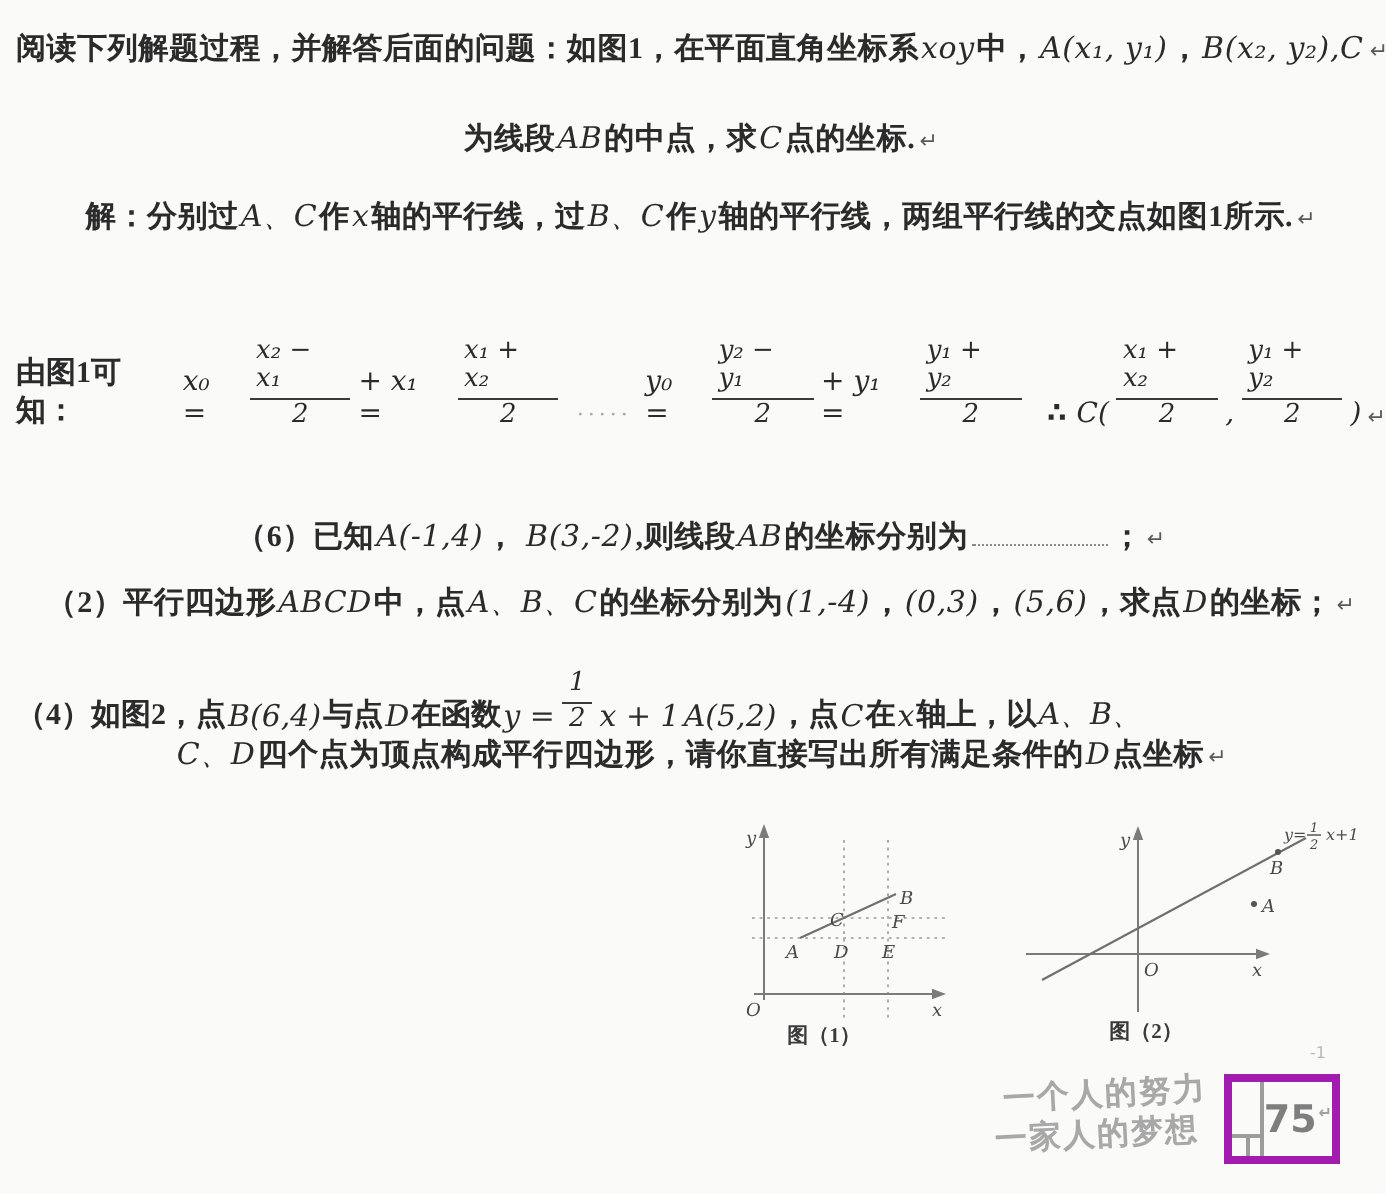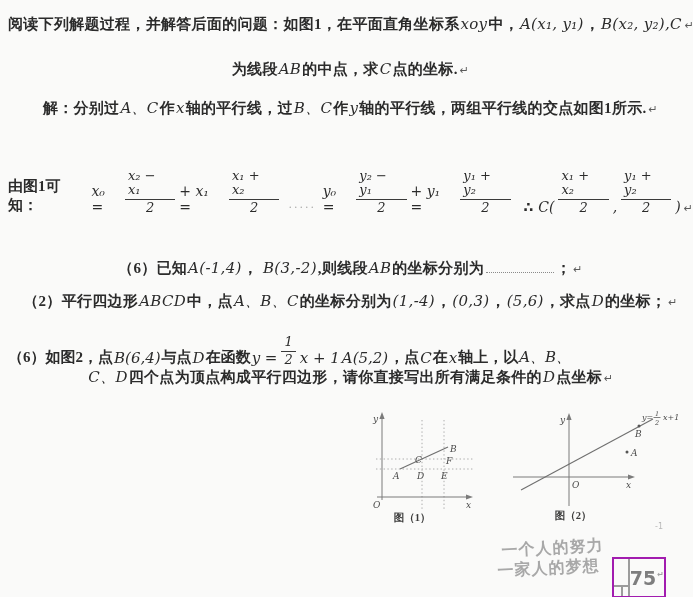--- a/index.html
+++ b/index.html
@@ -50,21 +50,21 @@
   .pt{fill:#555;}
   
   .slogan{
     position:absolute;left:492px;top:538px;width:122px;
     color:#a8a8a8;font-weight:700;font-size:16px;line-height:20px;
     transform:rotate(-3deg);letter-spacing:1px;text-align:center;
   }
   .slogan .l2{margin-left:-10px;}
   .logo{
     position:absolute;left:612px;top:537px;width:50px;height:37px;
-    border:2px solid #a21caf;display:flex;background:#fafaf9;margin-top:20px;
+    border:4px solid #a21caf;display:flex;background:#fafaf9;
   }
   .logo-left{width:17px;border-right:2px solid #9c9c9c;display:flex;flex-direction:column;}
   .logo-left-top{flex:1;border-bottom:2px solid #9c9c9c;}
   .logo-left-bottom{height:9px;display:flex;}
   .logo-cell-a{width:7px;border-right:2px solid #9c9c9c;}
   .logo-cell-b{flex:1;}
   .logo-right{
     flex:1;display:flex;align-items:center;justify-content:center;
     color:#7e7e7e;font-size:19px;font-weight:700;
     font-family:"DejaVu Sans",sans-serif;letter-spacing:0;
@@ -131,21 +131,21 @@
 
   <div class="line" style="top:257px">
     <span class="cn">（6）已知</span><span class="m">A(-1,4)</span><span class="cn">， </span><span class="m">B(3,-2)</span><span class="cn">,则线段</span><span class="m">AB</span><span class="cn">的坐标分别为</span><span class="blank"></span><span class="cn">；</span><span class="ret">↵</span>
   </div>
 
   <div class="line" style="top:290px">
     <span class="cn">（2）平行四边形</span><span class="m">ABCD</span><span class="cn">中，点</span><span class="m">A、B、C</span><span class="cn">的坐标分别为</span><span class="m">(1,-4)</span><span class="cn">，</span><span class="m">(0,3)</span><span class="cn">，</span><span class="m">(5,6)</span><span class="cn">，求点</span><span class="m">D</span><span class="cn">的坐标；</span><span class="ret">↵</span>
   </div>
 
   <div class="p9-row frow">
-    <span class="cn">（6）如图2，点</span>
+    <span class="cn">（4）如图2，点</span>
     <span class="m">B(6,4)</span>
     <span class="cn">与点</span>
     <span class="m">D</span>
     <span class="cn">在函数</span>
     <span class="m">y =</span>
     <span class="frac">
         <span class="num">1</span>
         <span class="den">2</span>
       </span>
     <span class="m">x + 1</span>

